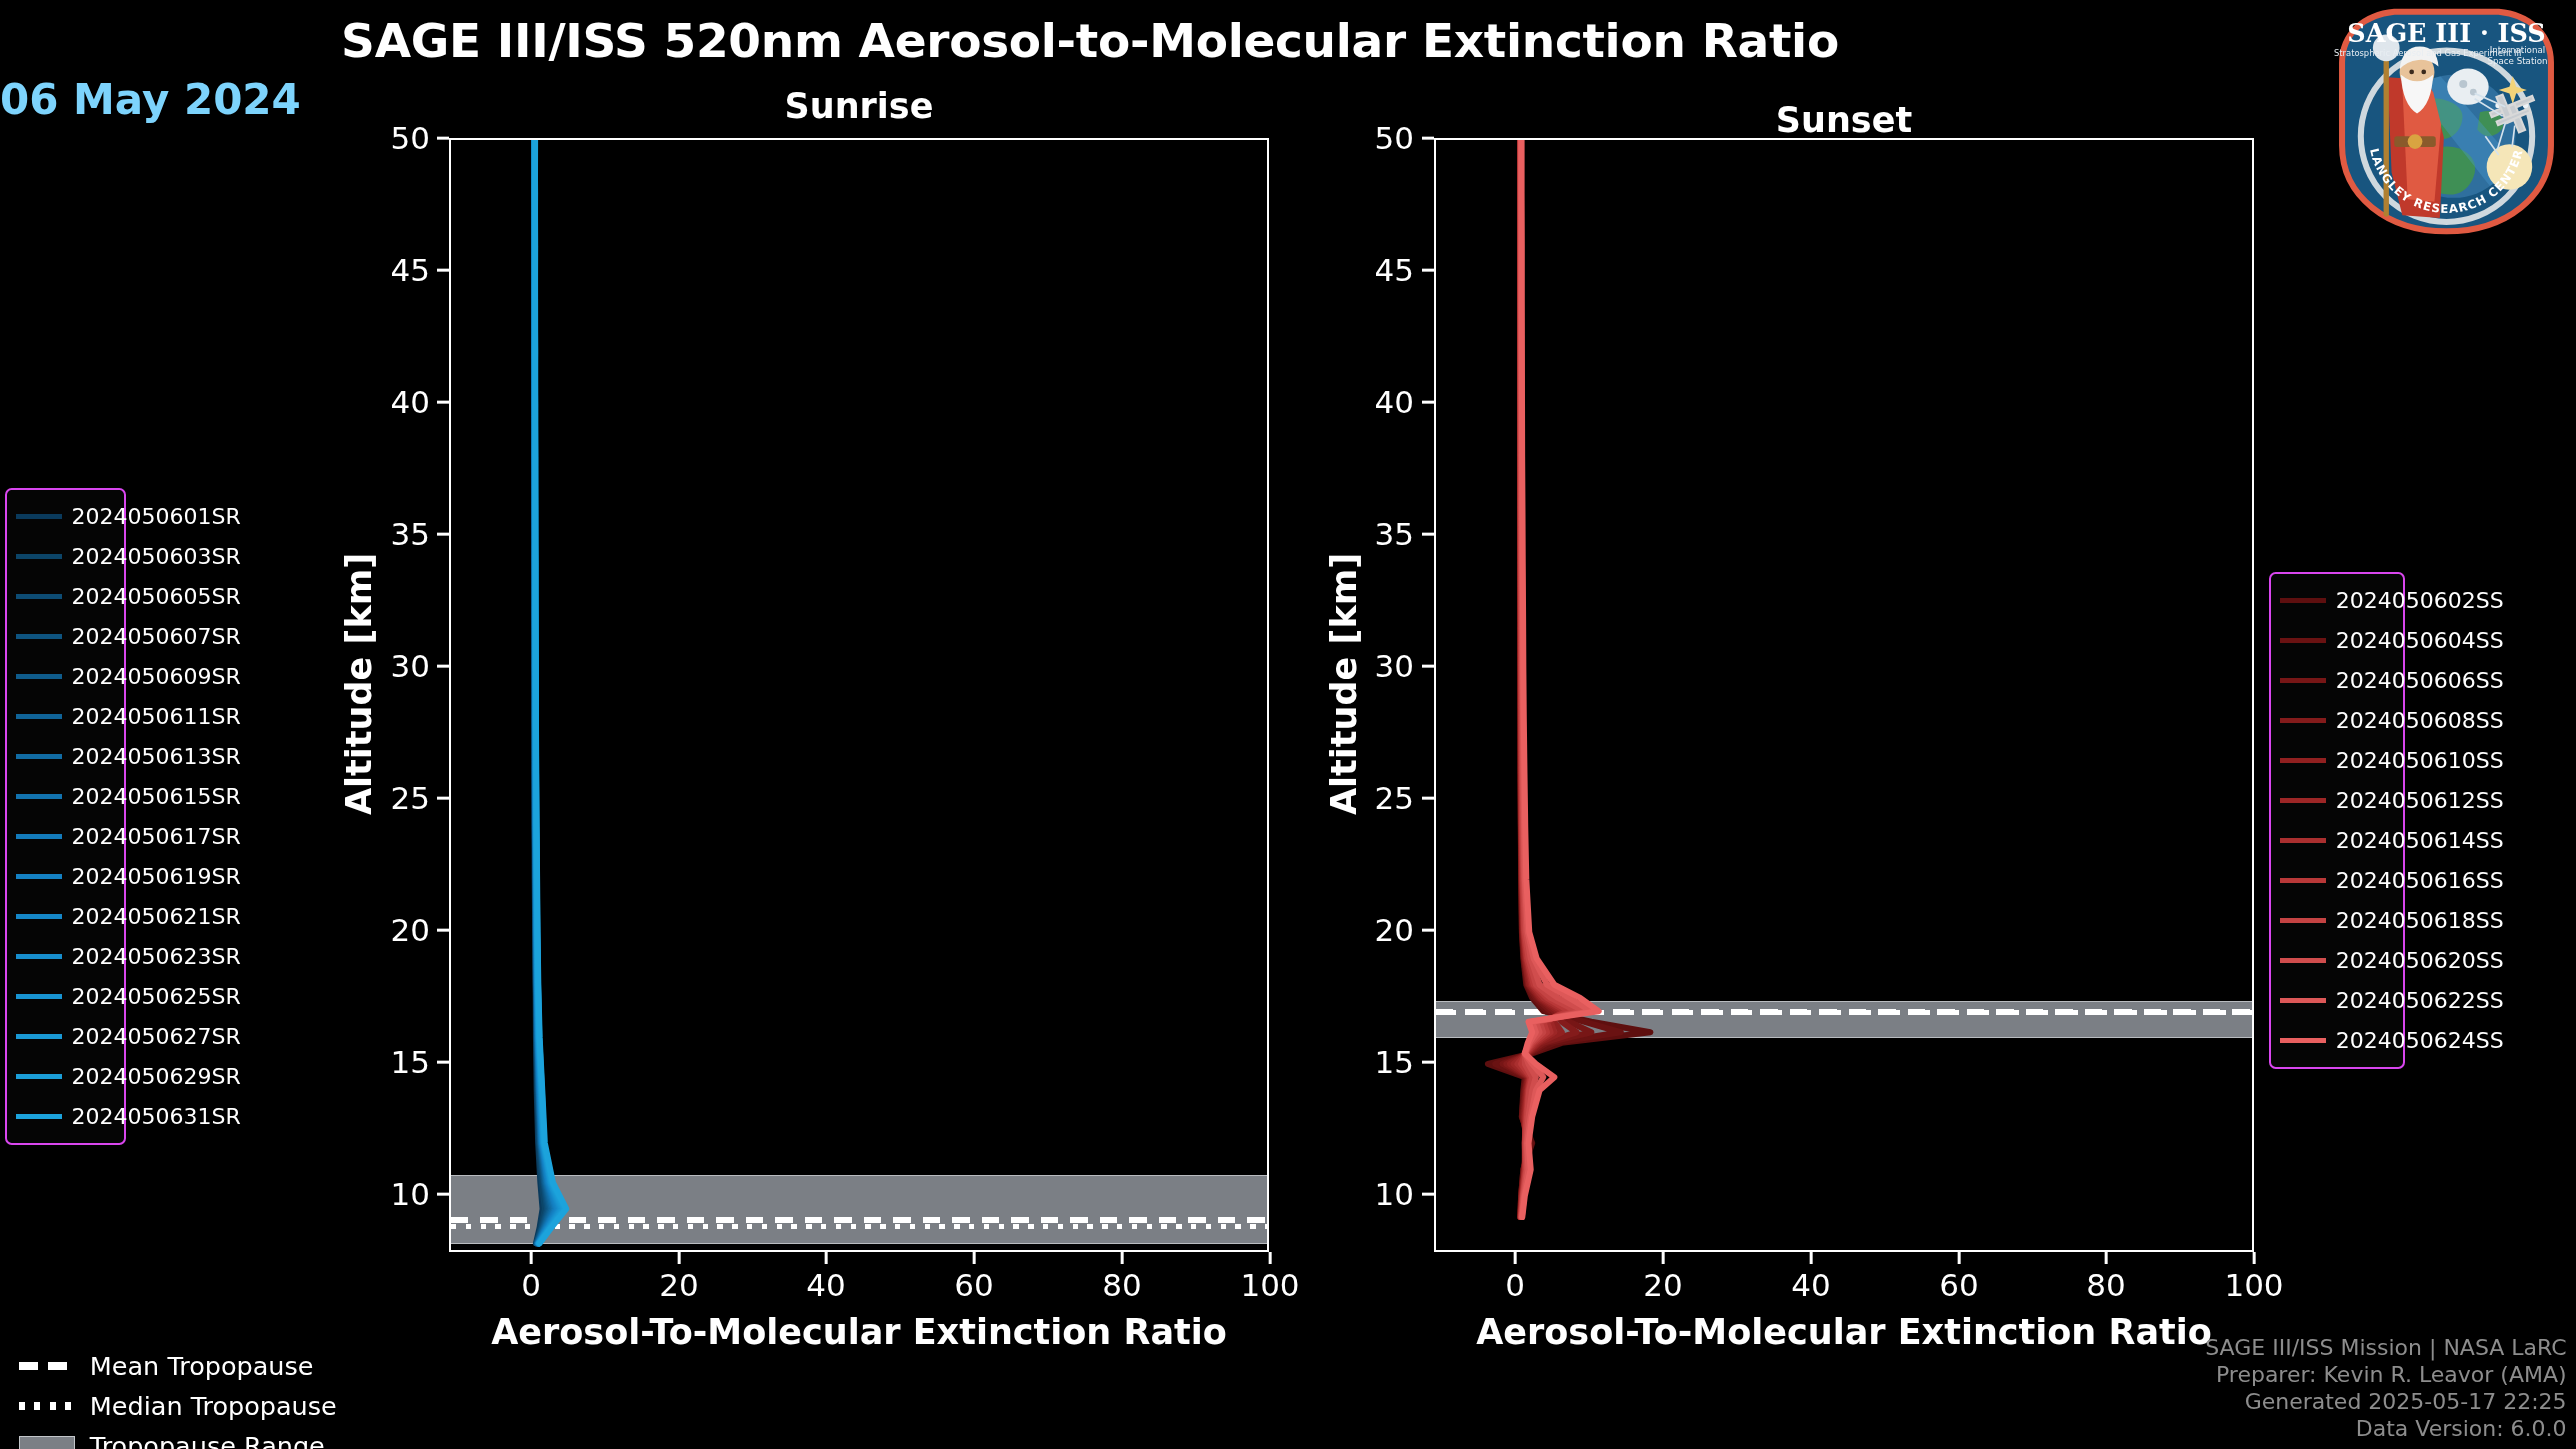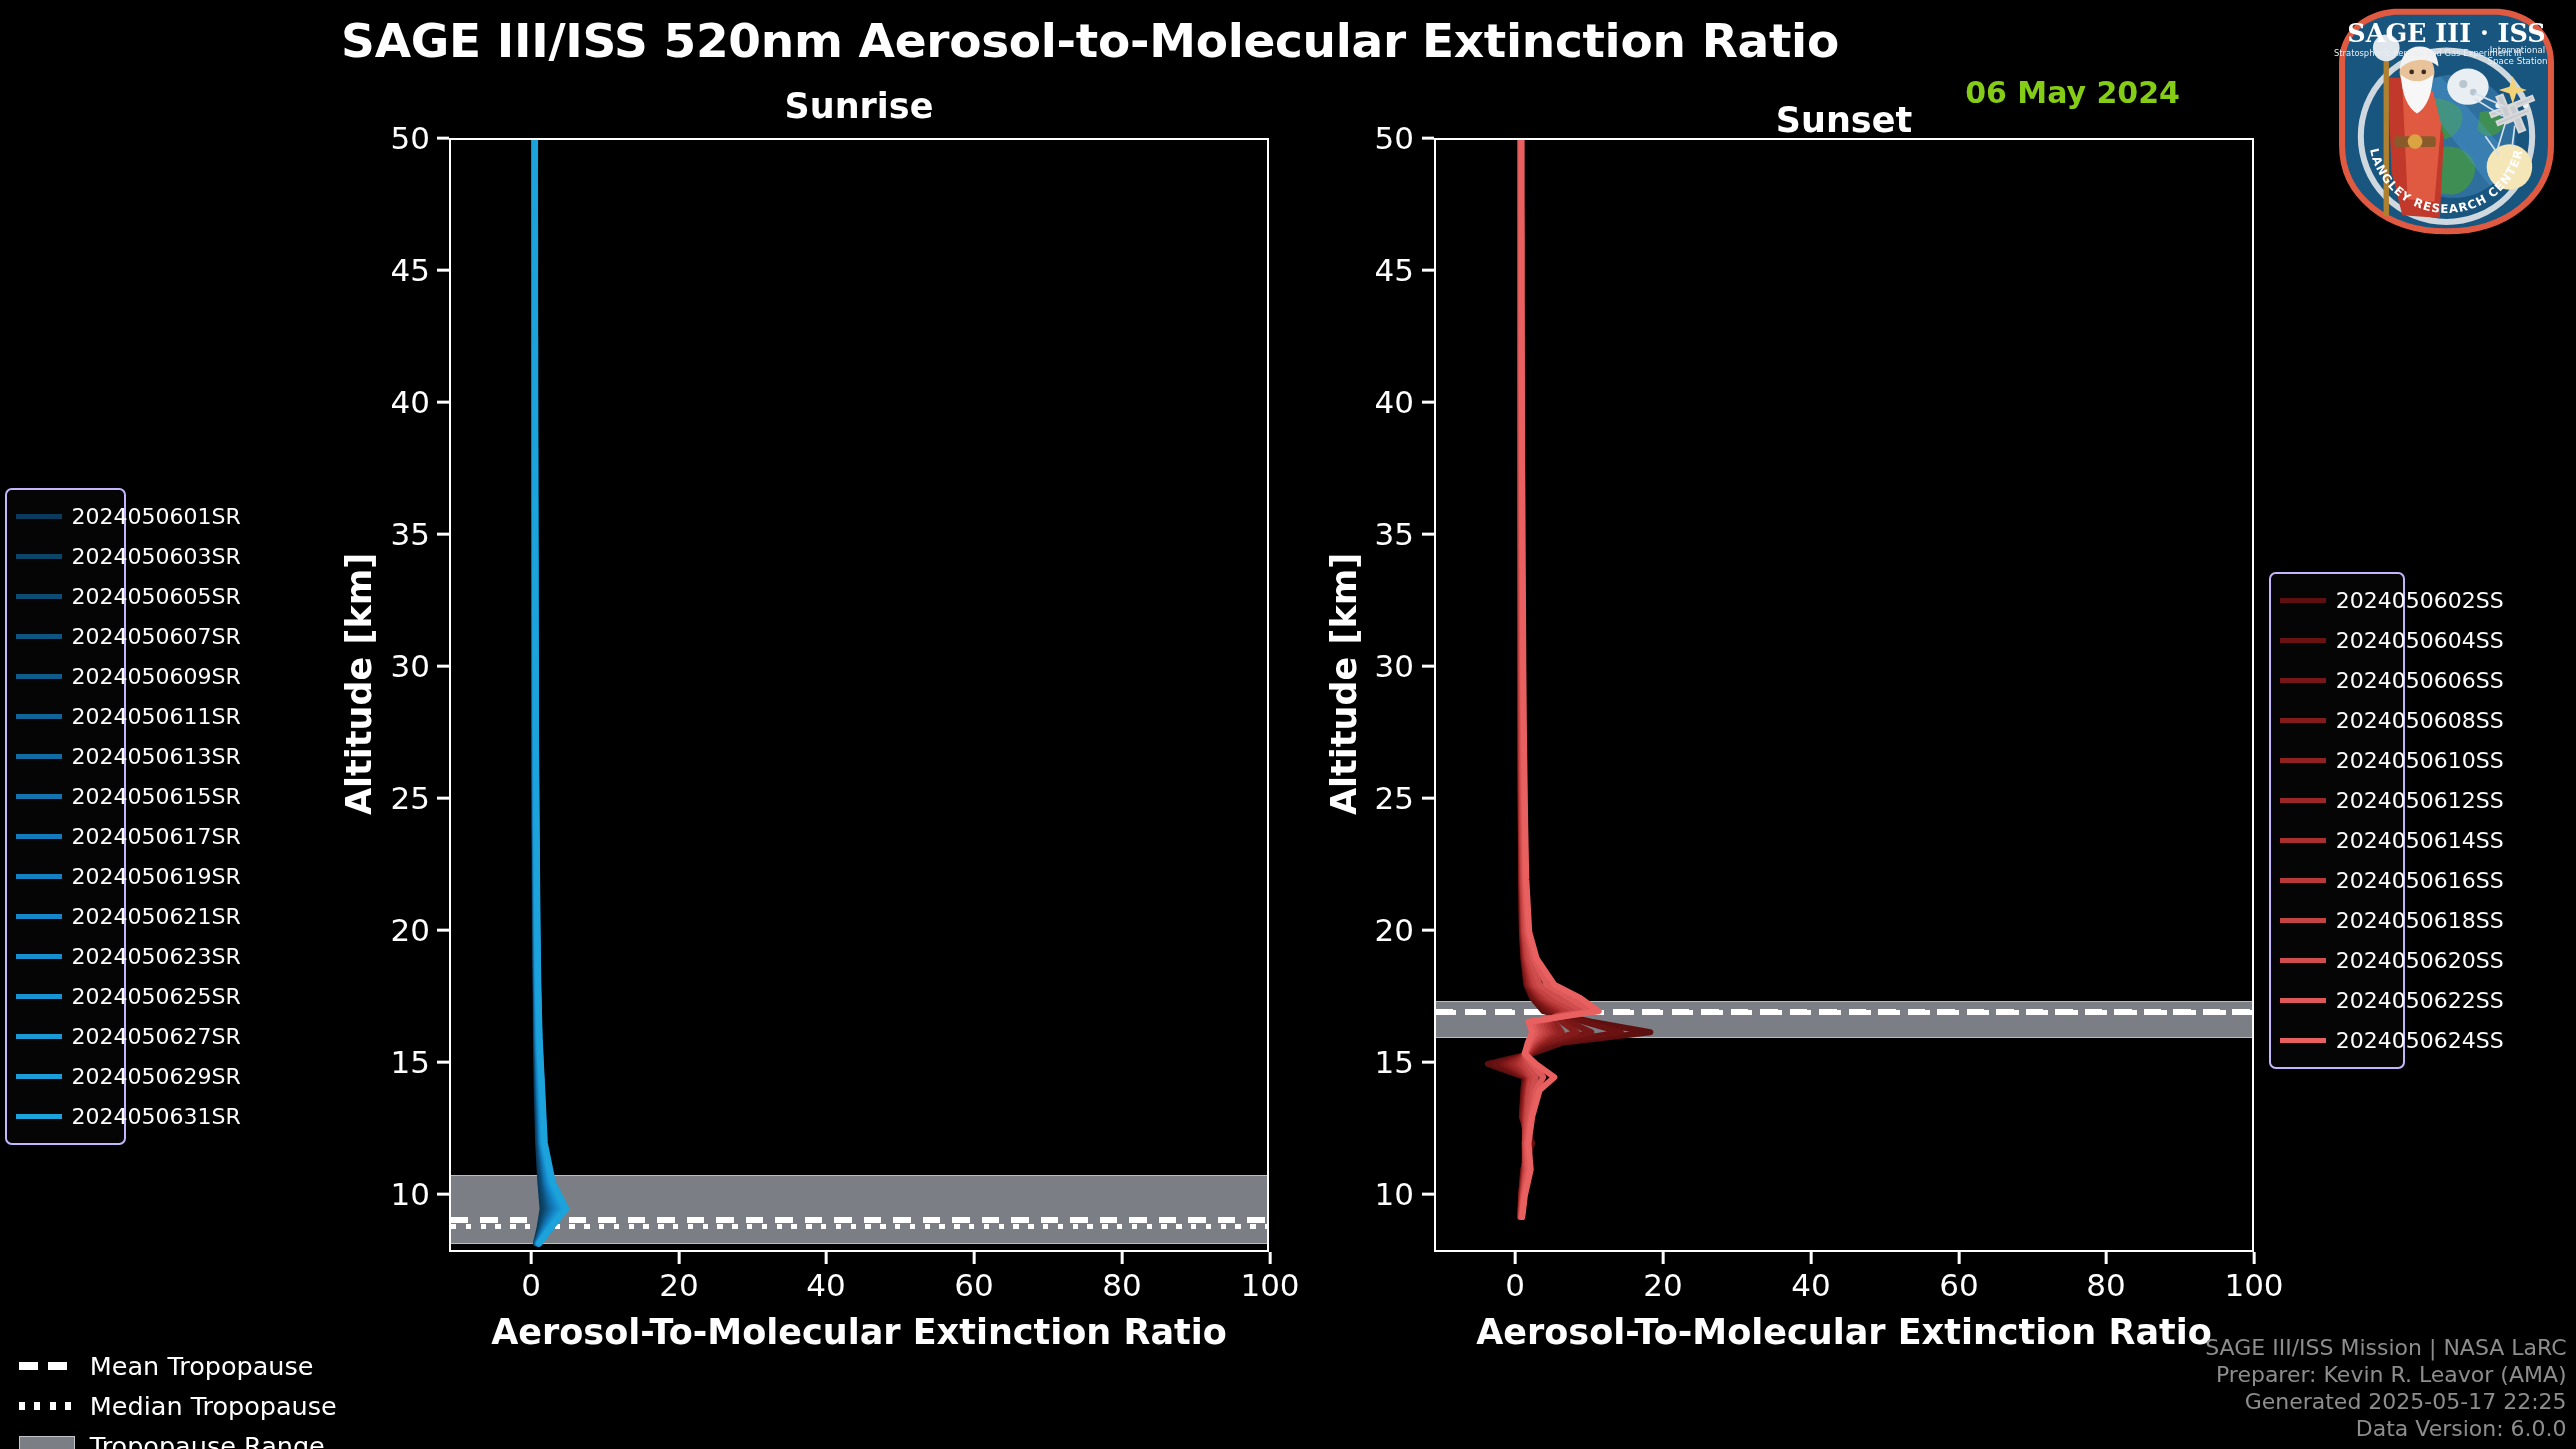--- a/index.html
+++ b/index.html
@@ -28,24 +28,24 @@
     font-size: 47px;
     letter-spacing: -0.3px;
     color: #ffffff;
     white-space: nowrap;
   }
   #date-title {
     position: absolute;
     left: 0;
     top: 75px;
     width: 2180px;
-    text-align: right;
+    text-align: left;
     font-weight: bold;
-    font-size: 30px;
-    color: #84cc16;
+    font-size: 42px;
+    color: #7dd3fc;
   }
   #left-subtitle {
     position: absolute;
     left: 449px;
     top: 86px;
     width: 820px;
     text-align: center;
     font-weight: bold;
     font-size: 35px;
     color: #ffffff;
@@ -145,21 +145,21 @@
     font-size: 35px;
     color: #ffffff;
     white-space: nowrap;
     transform-origin: 0 0;
     transform: rotate(-90deg);
   }
 
   
   .series-legend {
     position: absolute;
-    border: 2px solid #c4b5fd;
+    border: 2px solid #d946ef;
     border-radius: 6.7px;
     background: #050505;
     box-sizing: border-box;
     padding: 6.7px 9.4px;
   }
   #legend-sunrise { left: 4.7px;  top: 488px; width: 121px; }
   #legend-sunset  { left: 2269px; top: 572px; width: 136px; }
   .legend-row {
     display: flex;
     align-items: center;

